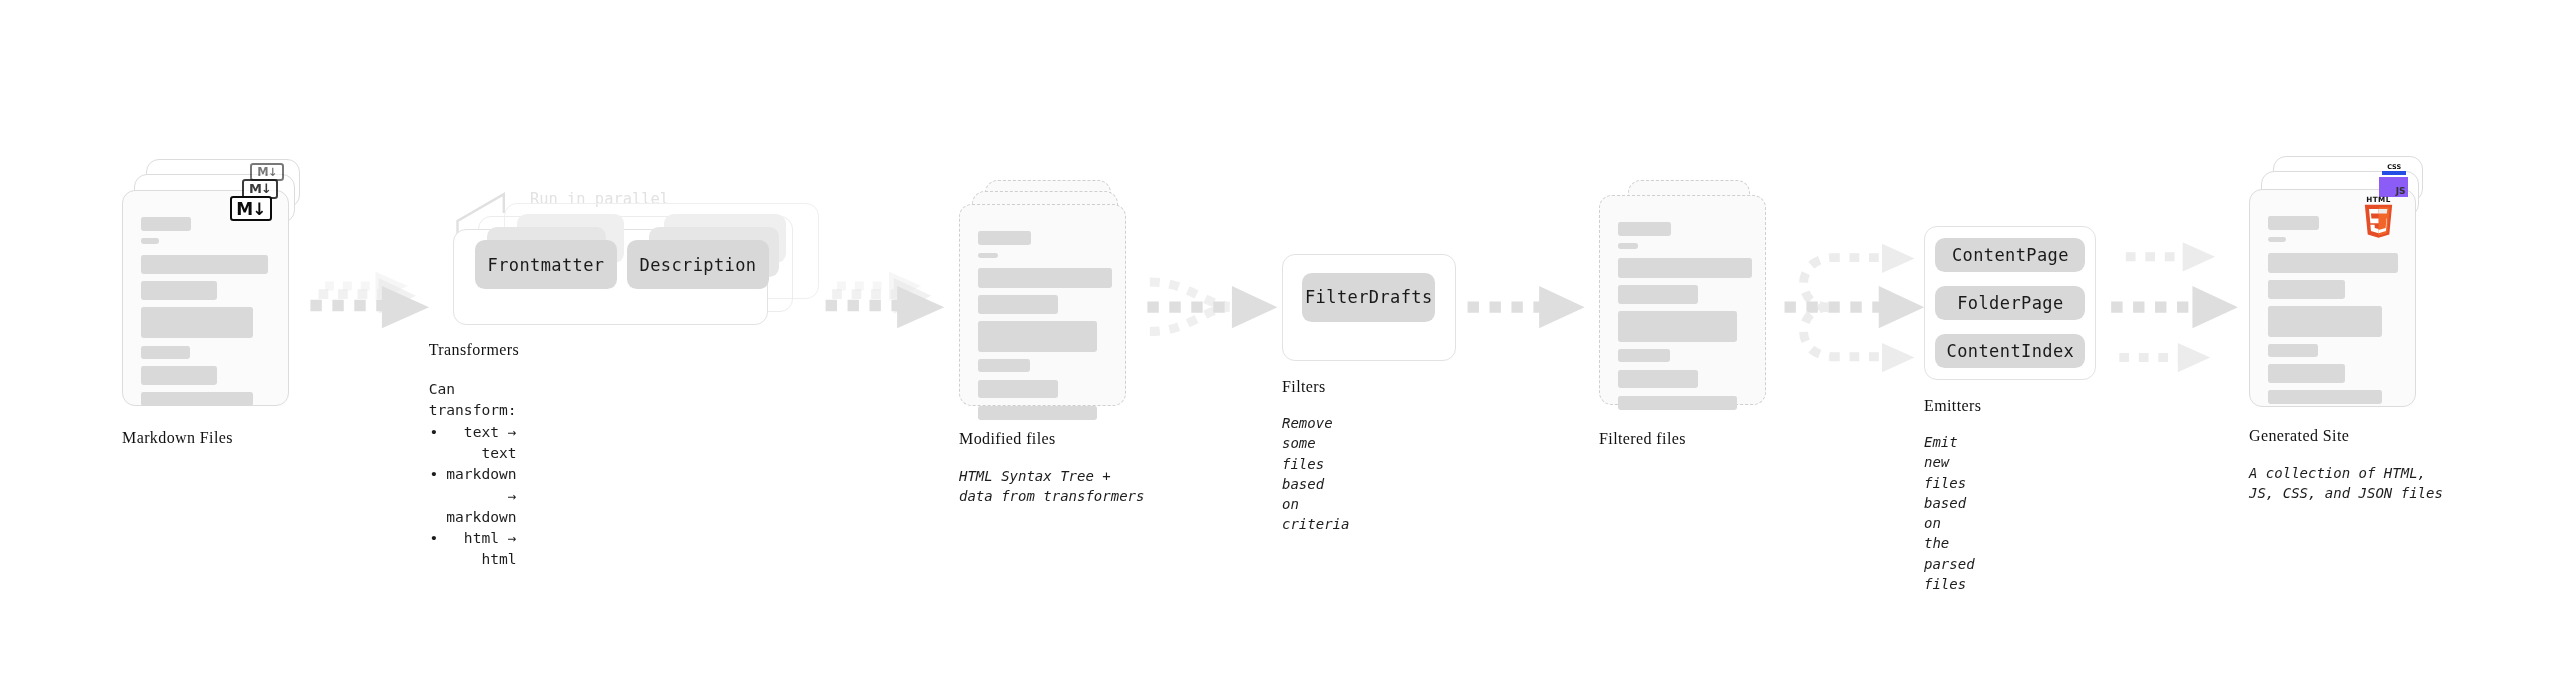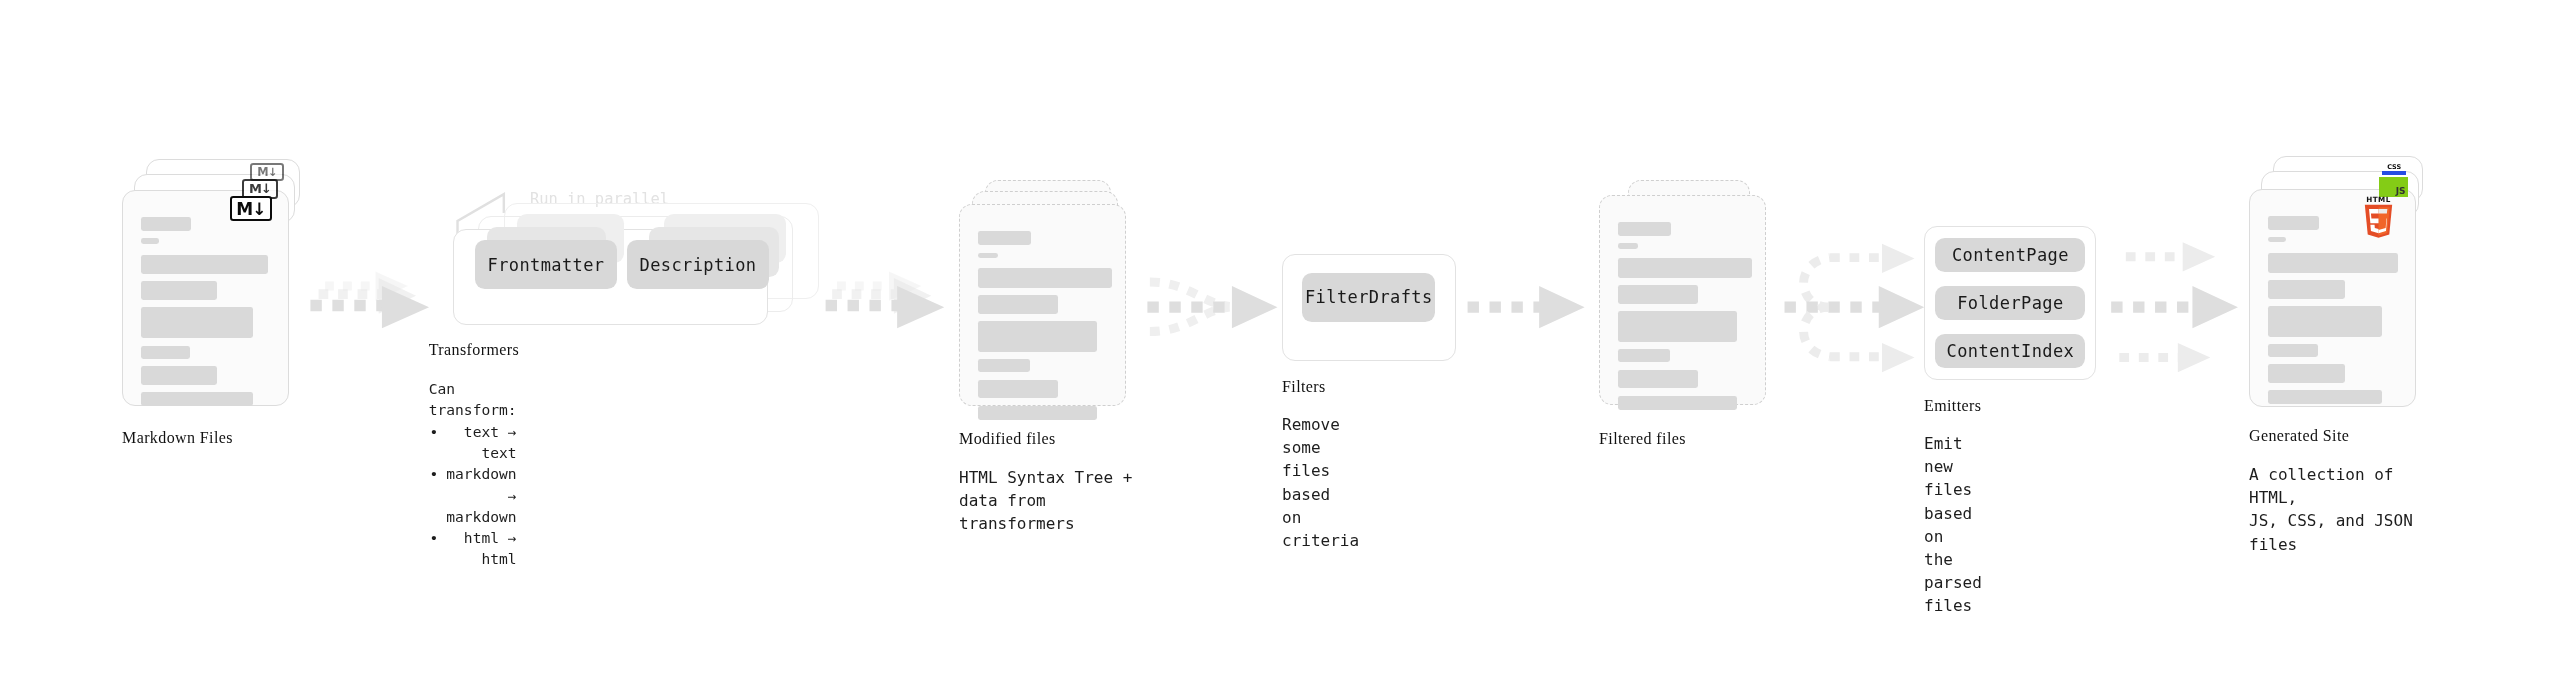--- a/index.html
+++ b/index.html
@@ -58,21 +58,21 @@
     font-weight: bold;
     display: flex;
     align-items: center;
     justify-content: center;
     letter-spacing: -0.8px;
     font-family: "DejaVu Sans", "Liberation Sans", sans-serif;
   }
 
   .html5-badge { display: block; }
   .js-badge {
-    background: #84cc16;
+    background: #8b5cf6;
     display: flex;
     align-items: flex-end;
     justify-content: flex-end;
     color: #323330;
     font-weight: bold;
     font-family: "DejaVu Sans", "Liberation Sans", sans-serif;
   }
   .css-badge {
     display: flex;
     flex-direction: column;
@@ -112,24 +112,25 @@
   .caption-title {
     position: absolute;
     font-size: 16px;
     color: #111111;
     letter-spacing: 0.4px;
     white-space: nowrap;
     font-family: Liberation Serif, serif;
   }
   .caption-sub {
     position: absolute;
-    font-size: 16px;
+    font-size: 14px;
     line-height: 1.45;
     color: #1d1d1d;
     white-space: pre-line;
+    font-style: italic;
   }
   .caption-list {
     position: absolute;
     font-size: 14.6px;
     line-height: 1.45;
     color: #1d1d1d;
   }
   .caption-list .lead { margin-bottom: 0.8px; }
   .caption-list ul { list-style: none; text-align: right; }
   .caption-list li { padding-left: 11.4px; position: relative; }

